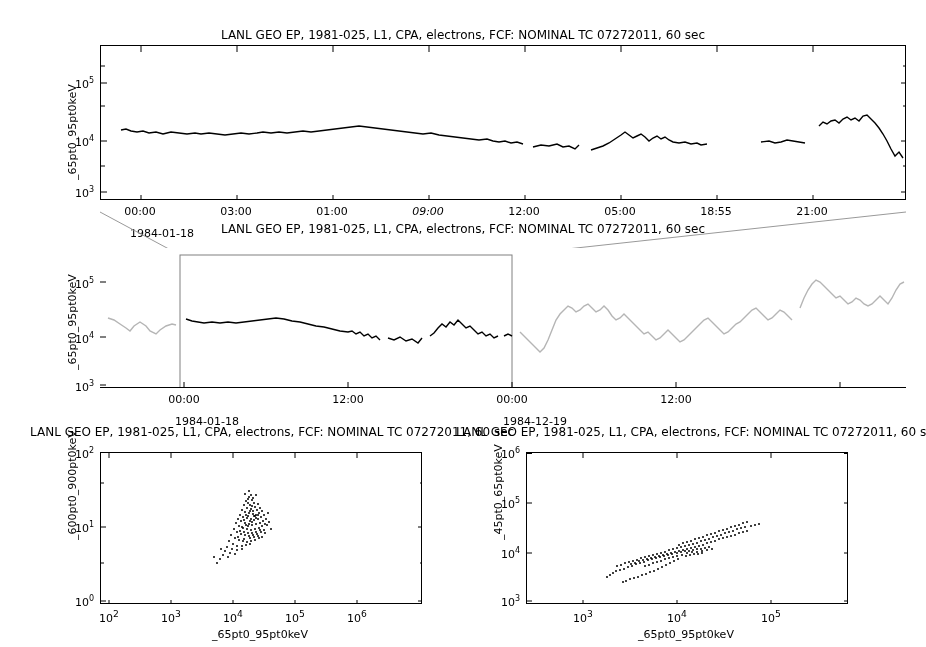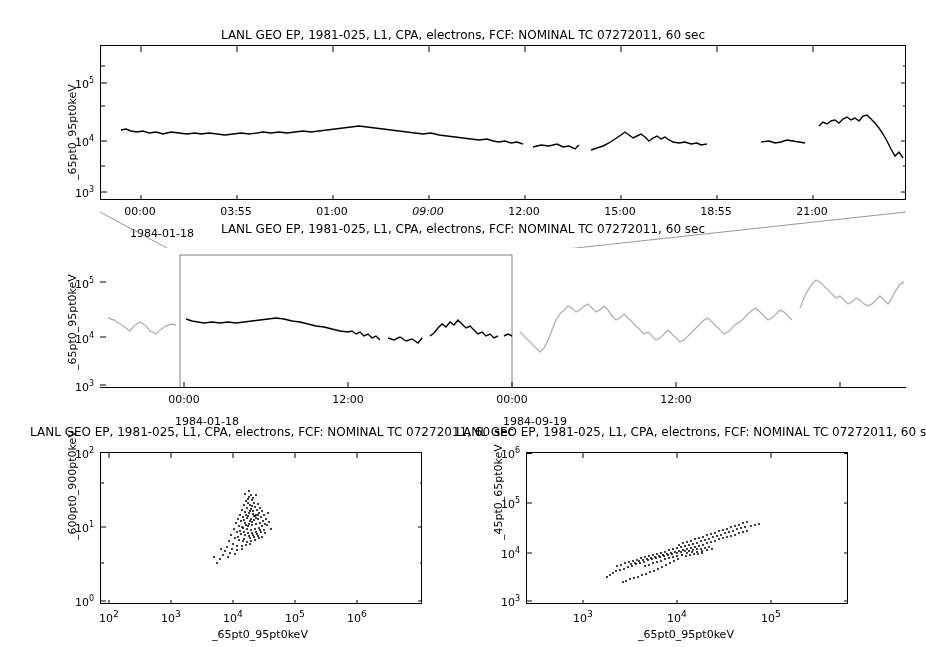--- a/index.html
+++ b/index.html
@@ -118,25 +118,25 @@
 
       <polyline fill="none" stroke="#000000" stroke-width="1.4" points="20,84 25,83 30,85 36,86 42,85 48,87 55,86 62,88 70,86 78,87 86,88 94,87 100,88 108,87 116,88 124,89 132,88 140,87 148,88 156,87 162,86 170,87 178,86 186,87 194,86 202,85 210,86 218,85 226,84 234,83 242,82 250,81 258,80 266,81 274,82 282,83 290,84 298,85 306,86 314,87 322,88 330,87 338,89 346,90 354,91 362,92 370,93 378,94 386,93 392,95 398,96 404,95 410,97 416,96 422,98"></polyline>
       <polyline fill="none" stroke="#000000" stroke-width="1.4" points="432,101 440,99 448,100 456,98 462,101 468,100 474,103 478,99"></polyline>
       <polyline fill="none" stroke="#000000" stroke-width="1.4" points="490,104 496,102 502,100 508,97 514,93 520,89 524,86 528,89 532,92 536,90 540,88 544,91 548,95 552,92 556,90 560,93 564,91 568,94 572,96 578,97 584,96 590,98 596,97 600,99 606,98"></polyline>
       <polyline fill="none" stroke="#000000" stroke-width="1.4" points="660,96 668,95 674,97 680,96 686,94 692,95 698,96 704,97"></polyline>
       <polyline fill="none" stroke="#000000" stroke-width="1.4" points="718,80 722,76 726,78 730,75 734,74 738,77 742,73 746,71 750,74 754,72 758,75 762,70 766,69 770,73 774,77 778,82 782,88 786,95 790,103 794,110 798,106 802,112"></polyline>
     </svg>
   </div>
 
   <div class="xtick" style="left:116px; top:205px; width:48px;">00:00</div>
-  <div class="xtick" style="left:212px; top:205px; width:48px;">03:55</div>
+  <div class="xtick" style="left:212px; top:205px; width:48px;">03:00</div>
   <div class="xtick" style="left:308px; top:205px; width:48px;">01:00</div>
   <div class="xtick" style="left:404px; top:205px; width:48px;font-style:italic;">09:00</div>
   <div class="xtick" style="left:500px; top:205px; width:48px;">12:00</div>
-  <div class="xtick" style="left:596px; top:205px; width:48px;">15:00</div>
+  <div class="xtick" style="left:596px; top:205px; width:48px;">05:00</div>
   <div class="xtick" style="left:692px; top:205px; width:48px;">18:55</div>
   <div class="xtick" style="left:788px; top:205px; width:48px;">21:00</div>
   <div class="datestamp" style="left:130px; top:227px;">1984-01-18</div>
 </div>
 
 <div class="panel">
   <div class="title" style="left:0; top:222px; width:926px;">LANL GEO EP, 1981-025, L1, CPA, electrons, FCF: NOMINAL TC 07272011, 60 sec</div>
 
   <div class="ylabel" style="left:66px; top:370px;">_65pt0_95pt0keV</div>
 
@@ -178,21 +178,21 @@
       <polyline fill="none" stroke="#b5b5b5" stroke-width="1.4" points="420,84 424,88 428,92 432,96 436,100 440,104 444,100 448,92 452,82 456,72 460,66 464,62 468,58 472,60 476,64 480,62 484,58 488,56 492,60 496,64 500,62 504,58 508,62 512,68 516,72 520,70 524,66 528,70 532,74 536,78 540,82 544,86 548,84 552,88 556,92 560,90 564,86 568,82 572,86 576,90 580,94 584,92 588,88 592,84 596,80 600,76 604,72 608,70 612,74 616,78 620,82 624,86 628,84 632,80 636,76 640,74 644,70 648,66 652,62 656,60 660,64 664,68 668,72 672,70 676,66 680,62 684,64 688,68 692,72"></polyline>
       <polyline fill="none" stroke="#b5b5b5" stroke-width="1.4" points="700,60 704,50 708,42 712,36 716,32 720,34 724,38 728,42 732,46 736,50 740,48 744,52 748,56 752,54 756,50 760,52 764,56 768,58 772,56 776,52 780,48 784,52 788,56 792,50 796,42 800,36 804,34"></polyline>
     </svg>
   </div>
 
   <div class="xtick" style="left:160px; top:393px; width:48px;">00:00</div>
   <div class="xtick" style="left:324px; top:393px; width:48px;">12:00</div>
   <div class="xtick" style="left:488px; top:393px; width:48px;">00:00</div>
   <div class="xtick" style="left:652px; top:393px; width:48px;">12:00</div>
   <div class="datestamp" style="left:175px; top:415px;">1984-01-18</div>
-  <div class="datestamp" style="left:503px; top:415px;">1984-09-19</div>
+  <div class="datestamp" style="left:503px; top:415px;">1984-12-19</div>
 </div>
 
 <div class="panel">
   <div class="title" style="left:30px; top:425px; width:460px; text-align:left;">LANL GEO EP, 1981-025, L1, CPA, electrons, FCF: NOMINAL TC 07272011, 60 sec</div>
 
   <div class="ylabel" style="left:66px; top:540px;">_600pt0_900pt0keV</div>
 
   <div class="ytick" style="left:60px; top:446px; width:34px;">10<sup>2</sup></div>
   <div class="ytick" style="left:60px; top:520px; width:34px;">10<sup>1</sup></div>
   <div class="ytick" style="left:60px; top:594px; width:34px;">10<sup>0</sup></div>

